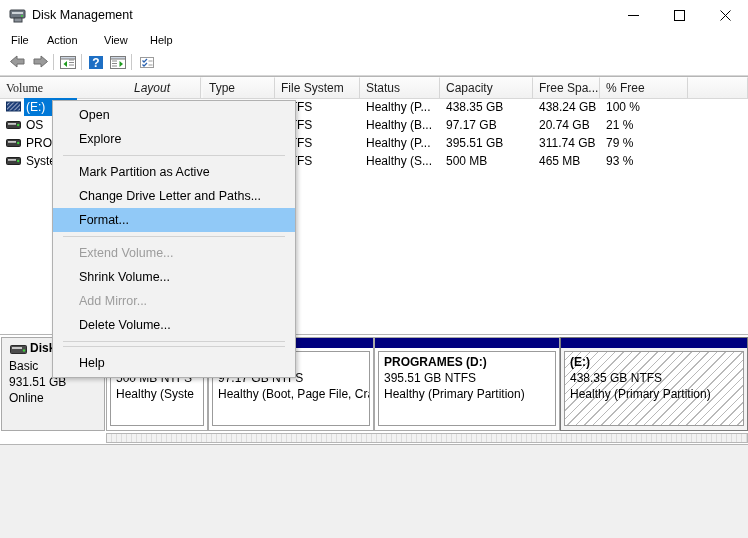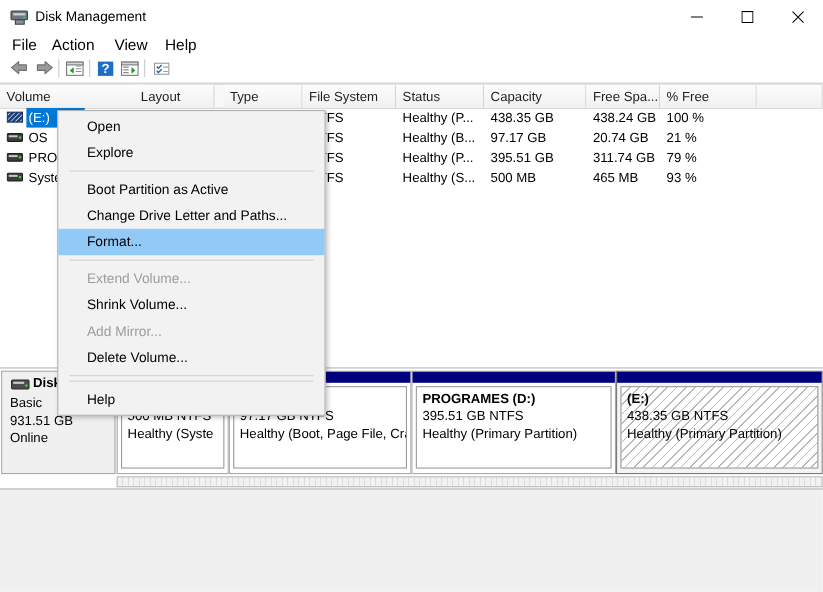--- a/index.html
+++ b/index.html
@@ -17,21 +17,21 @@
   .title-icon{position:absolute;left:9px;top:7px;width:18px;height:16px;}
   .title-text{position:absolute;left:32px;top:7px;font-size:12.5px;color:#000;line-height:16px;white-space:nowrap;}
   .wbtn{position:absolute;top:0;width:46px;height:30px;display:flex;align-items:center;justify-content:center;}
   .wbtn svg{display:block;}
   .wb-min{left:610px;}
   .wb-max{left:656px;}
   .wb-close{left:702px;}
 
   
   .menubar{position:absolute;left:0;top:30px;width:748px;height:20px;background:#ffffff;}
-  .menubar span{position:absolute;top:2px;font-size:14px;line-height:16px;padding:0 5px;white-space:nowrap;}
+  .menubar span{position:absolute;top:2px;font-size:11px;line-height:16px;padding:0 5px;white-space:nowrap;}
   .mb-file{left:6px;}
   .mb-action{left:42px;}
   .mb-view{left:99px;}
   .mb-help{left:145px;}
 
   
   .toolbar{position:absolute;left:0;top:50px;width:748px;height:25px;background:#ffffff;border-bottom:1px solid #d6d6d6;}
   .tb-item{position:absolute;top:3px;width:20px;height:19px;}
   .tb-sep{position:absolute;top:4px;width:1px;height:16px;background:#c9c9c9;}
 
@@ -174,22 +174,22 @@
         <rect x="3.5" y="4.5" width="13" height="10" fill="#fff" stroke="#9b9b9b"></rect>
         <path d="M5.5 7.5 l1.5 1.5 l3 -3" fill="none" stroke="#2a62b0" stroke-width="1.3"></path>
         <path d="M5.5 11.5 l1.5 1.5 l3 -3" fill="none" stroke="#2a62b0" stroke-width="1.3"></path>
         <path d="M11.5 8 h4 M11.5 12 h4" stroke="#9b9b9b"></path>
       </svg>
     </span>
   </div>
 
   <div class="listpane">
     <div class="hdr" id="list-header">
-        <div class="hcell" style="left: 0px; width: 130px;">Volume</div>
-        <div class="hcell" style="left: 122px; width: 73px;">Layout</div>
+        <div class="hcell" style="left: 0px; width: 130px; font-family: Liberation Serif, serif;">Volume</div>
+        <div class="hcell" style="left: 128px; width: 73px; font-style: italic;">Layout</div>
         <div class="hcell" style="left: 203px; width: 72px;">Type</div>
         <div class="hcell" style="left: 360px; width: 80px;">Status</div>
         <div class="hcell" style="left: 275px; width: 85px;">File System</div>
         <div class="hcell" style="left: 440px; width: 93px;">Capacity</div>
         <div class="hcell" style="left: 533px; width: 67px;">Free Spa...</div>
         <div class="hcell" style="left: 600px; width: 88px;">% Free</div>
         <div class="hcell" style="left: 688px; width: 60px;"></div>
       </div>
     <div class="rows" id="list-rows">
         <div class="row" style="top: 0px;">
@@ -310,21 +310,21 @@
       </div>
     <div class="hscroll"></div>
   </div>
 
   <div class="bottomfill"></div>
 
   <div class="ctxmenu" id="ctx-menu">
       <div class="mi">Open</div>
       <div class="mi">Explore</div>
       <div class="msep"></div>
-      <div class="mi">Boot Partition as Active</div>
+      <div class="mi">Mark Partition as Active</div>
       <div class="mi">Change Drive Letter and Paths...</div>
       <div class="mi highlight">Format...</div>
       <div class="msep"></div>
       <div class="mi disabled">Extend Volume...</div>
       <div class="mi">Shrink Volume...</div>
       <div class="mi disabled">Add Mirror...</div>
       <div class="mi">Delete Volume...</div>
       <div class="msep"></div>
       <div class="msep"></div>
       <div class="mi">Help</div>

